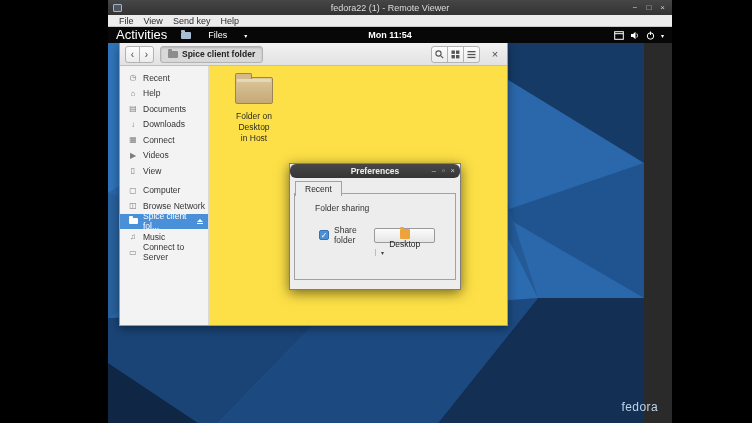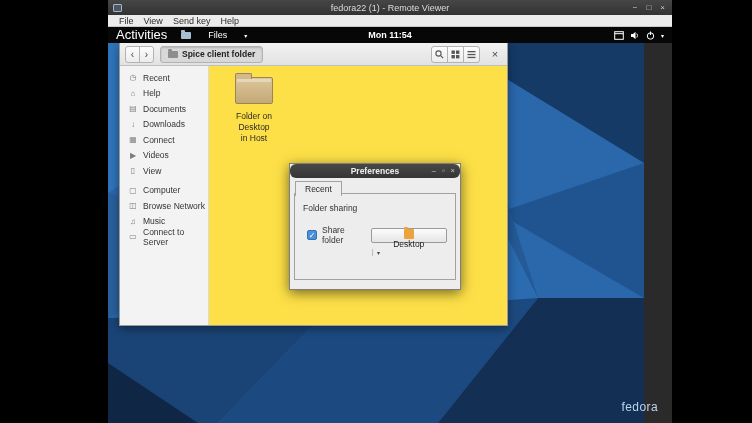--- a/index.html
+++ b/index.html
@@ -95,21 +95,21 @@
            background:#ededed; border:1px solid #7e7e7e; box-shadow:0 3px 12px rgba(0,0,0,.55); }
   .p-titlebar { height:14px; background:linear-gradient(#484848,#353535);
                 display:flex; align-items:center; position:relative;border-radius:6px; }
   .p-title { position:absolute; left:0; right:0; text-align:center; font-size:8.5px;
              font-weight:bold; color:#eee; }
   .p-controls { margin-left:auto; z-index:1; display:flex; gap:6px; padding-right:5px;
                 color:#ccc; font-size:7.5px; line-height:14px; }
   .p-tab { position:absolute; left:5px; top:17px; padding:2px 9px; font-size:8.5px; color:#2b2b2b;
            background:#ededed; border:1px solid #a2a2a2; border-bottom:none; z-index:1; }
   .p-frame { position:absolute; left:4px; right:4px; top:29px; bottom:9px;
-             border:1px solid #a2a2a2; background:#ededed; padding:9px 8px; }
+             border:1px solid #a2a2a2; background:#ededed; padding:9px 20px; }
   .p-section { font-size:8.5px; color:#333; }
   .p-row { display:flex; align-items:center; margin:12px 0 0 4px; gap:5px; }
   .p-row.second { margin-top:7px; }
   .cb { width:10px; height:10px; flex:0 0 10px; border:1px solid #8e8e8e; background:#fcfcfc;
         border-radius:2px; font-size:8px; line-height:9px; text-align:center; color:#fff; }
   .cb.checked { background:#4a90d9; border-color:#3572b0; }
   .cb-label { font-size:8.5px; color:#333; }
   .cb-label.dim { color:#666; }
   .combo { margin-left:6px; width:94px; height:15px; border:1px solid #9a9a9a; border-radius:2px;
            background:linear-gradient(#fcfcfc,#e5e5e5); display:flex; align-items:center;flex-direction:column; }
@@ -253,20 +253,28 @@
                 <span>View</span>
               </div>
             <div class="si sep">
                 <span class="ic">▢</span>
                 <span>Computer</span>
               </div>
             <div class="si">
                 <span class="ic">◫</span>
                 <span>Browse Network</span>
               </div>
+            <div class="si selected">
+              <span class="ic"><span class="mini-folder white" style="width:9px;height:6px;"></span></span>
+              <span>Spice client fol...</span>
+              <span class="eject">
+                  <span class="tri"></span>
+                  <span class="bar"></span>
+                </span>
+            </div>
             <div class="si">
                 <span class="ic">♫</span>
                 <span>Music</span>
               </div>
             <div class="si">
                 <span class="ic">▭</span>
                 <span>Connect to Server</span>
               </div>
           </div>
 

